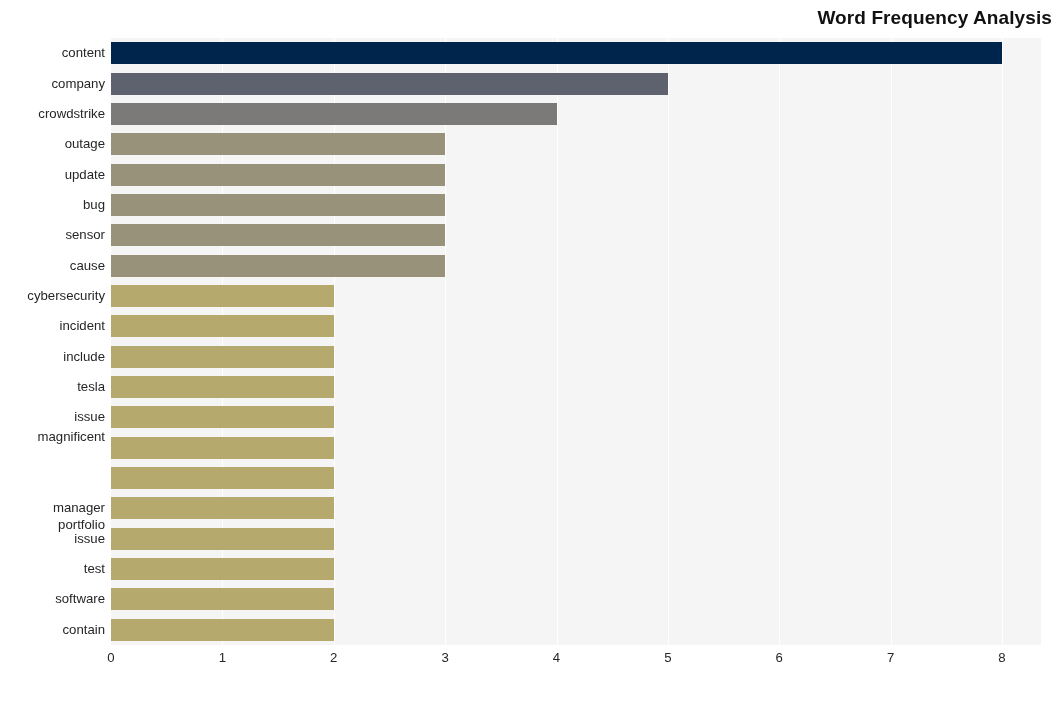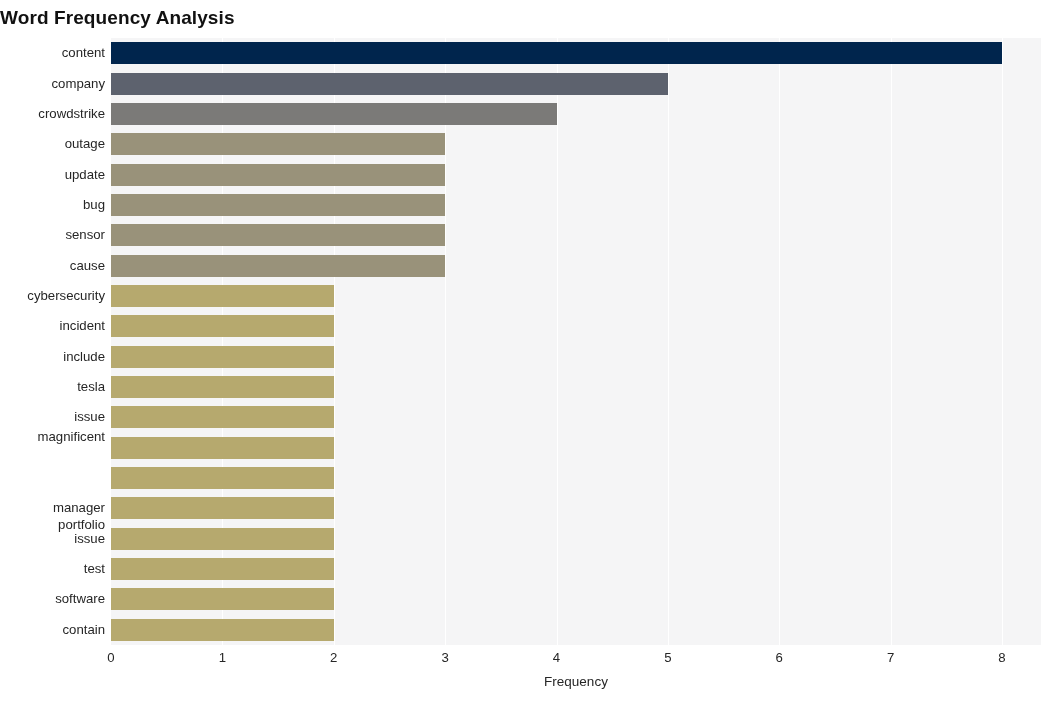--- a/index.html
+++ b/index.html
@@ -21,21 +21,21 @@
     height: 701px;
     background: #ffffff;
   }
 
   
   #chart-title {
     position: absolute;
     left: 0;
     top: 7px;
     width: 1052px;
-    text-align: left;
+    text-align: right;
     font-size: 19px;
     font-weight: bold;
     color: #111111;
     letter-spacing: 0.1px;
   }
 
   
   #plot-area {
     position: absolute;
     left: 111px;
@@ -186,15 +186,14 @@
       <div class="x-tick-label" style="left: 111.377px;">1</div>
       <div class="x-tick-label" style="left: 222.754px;">2</div>
       <div class="x-tick-label" style="left: 334.132px;">3</div>
       <div class="x-tick-label" style="left: 445.509px;">4</div>
       <div class="x-tick-label" style="left: 556.886px;">5</div>
       <div class="x-tick-label" style="left: 668.263px;">6</div>
       <div class="x-tick-label" style="left: 779.641px;">7</div>
       <div class="x-tick-label" style="left: 891.018px;">8</div>
     </div>
 
-  <div id="x-axis-title">Frequency</div>
 
 </div>
 
 </body></html>

